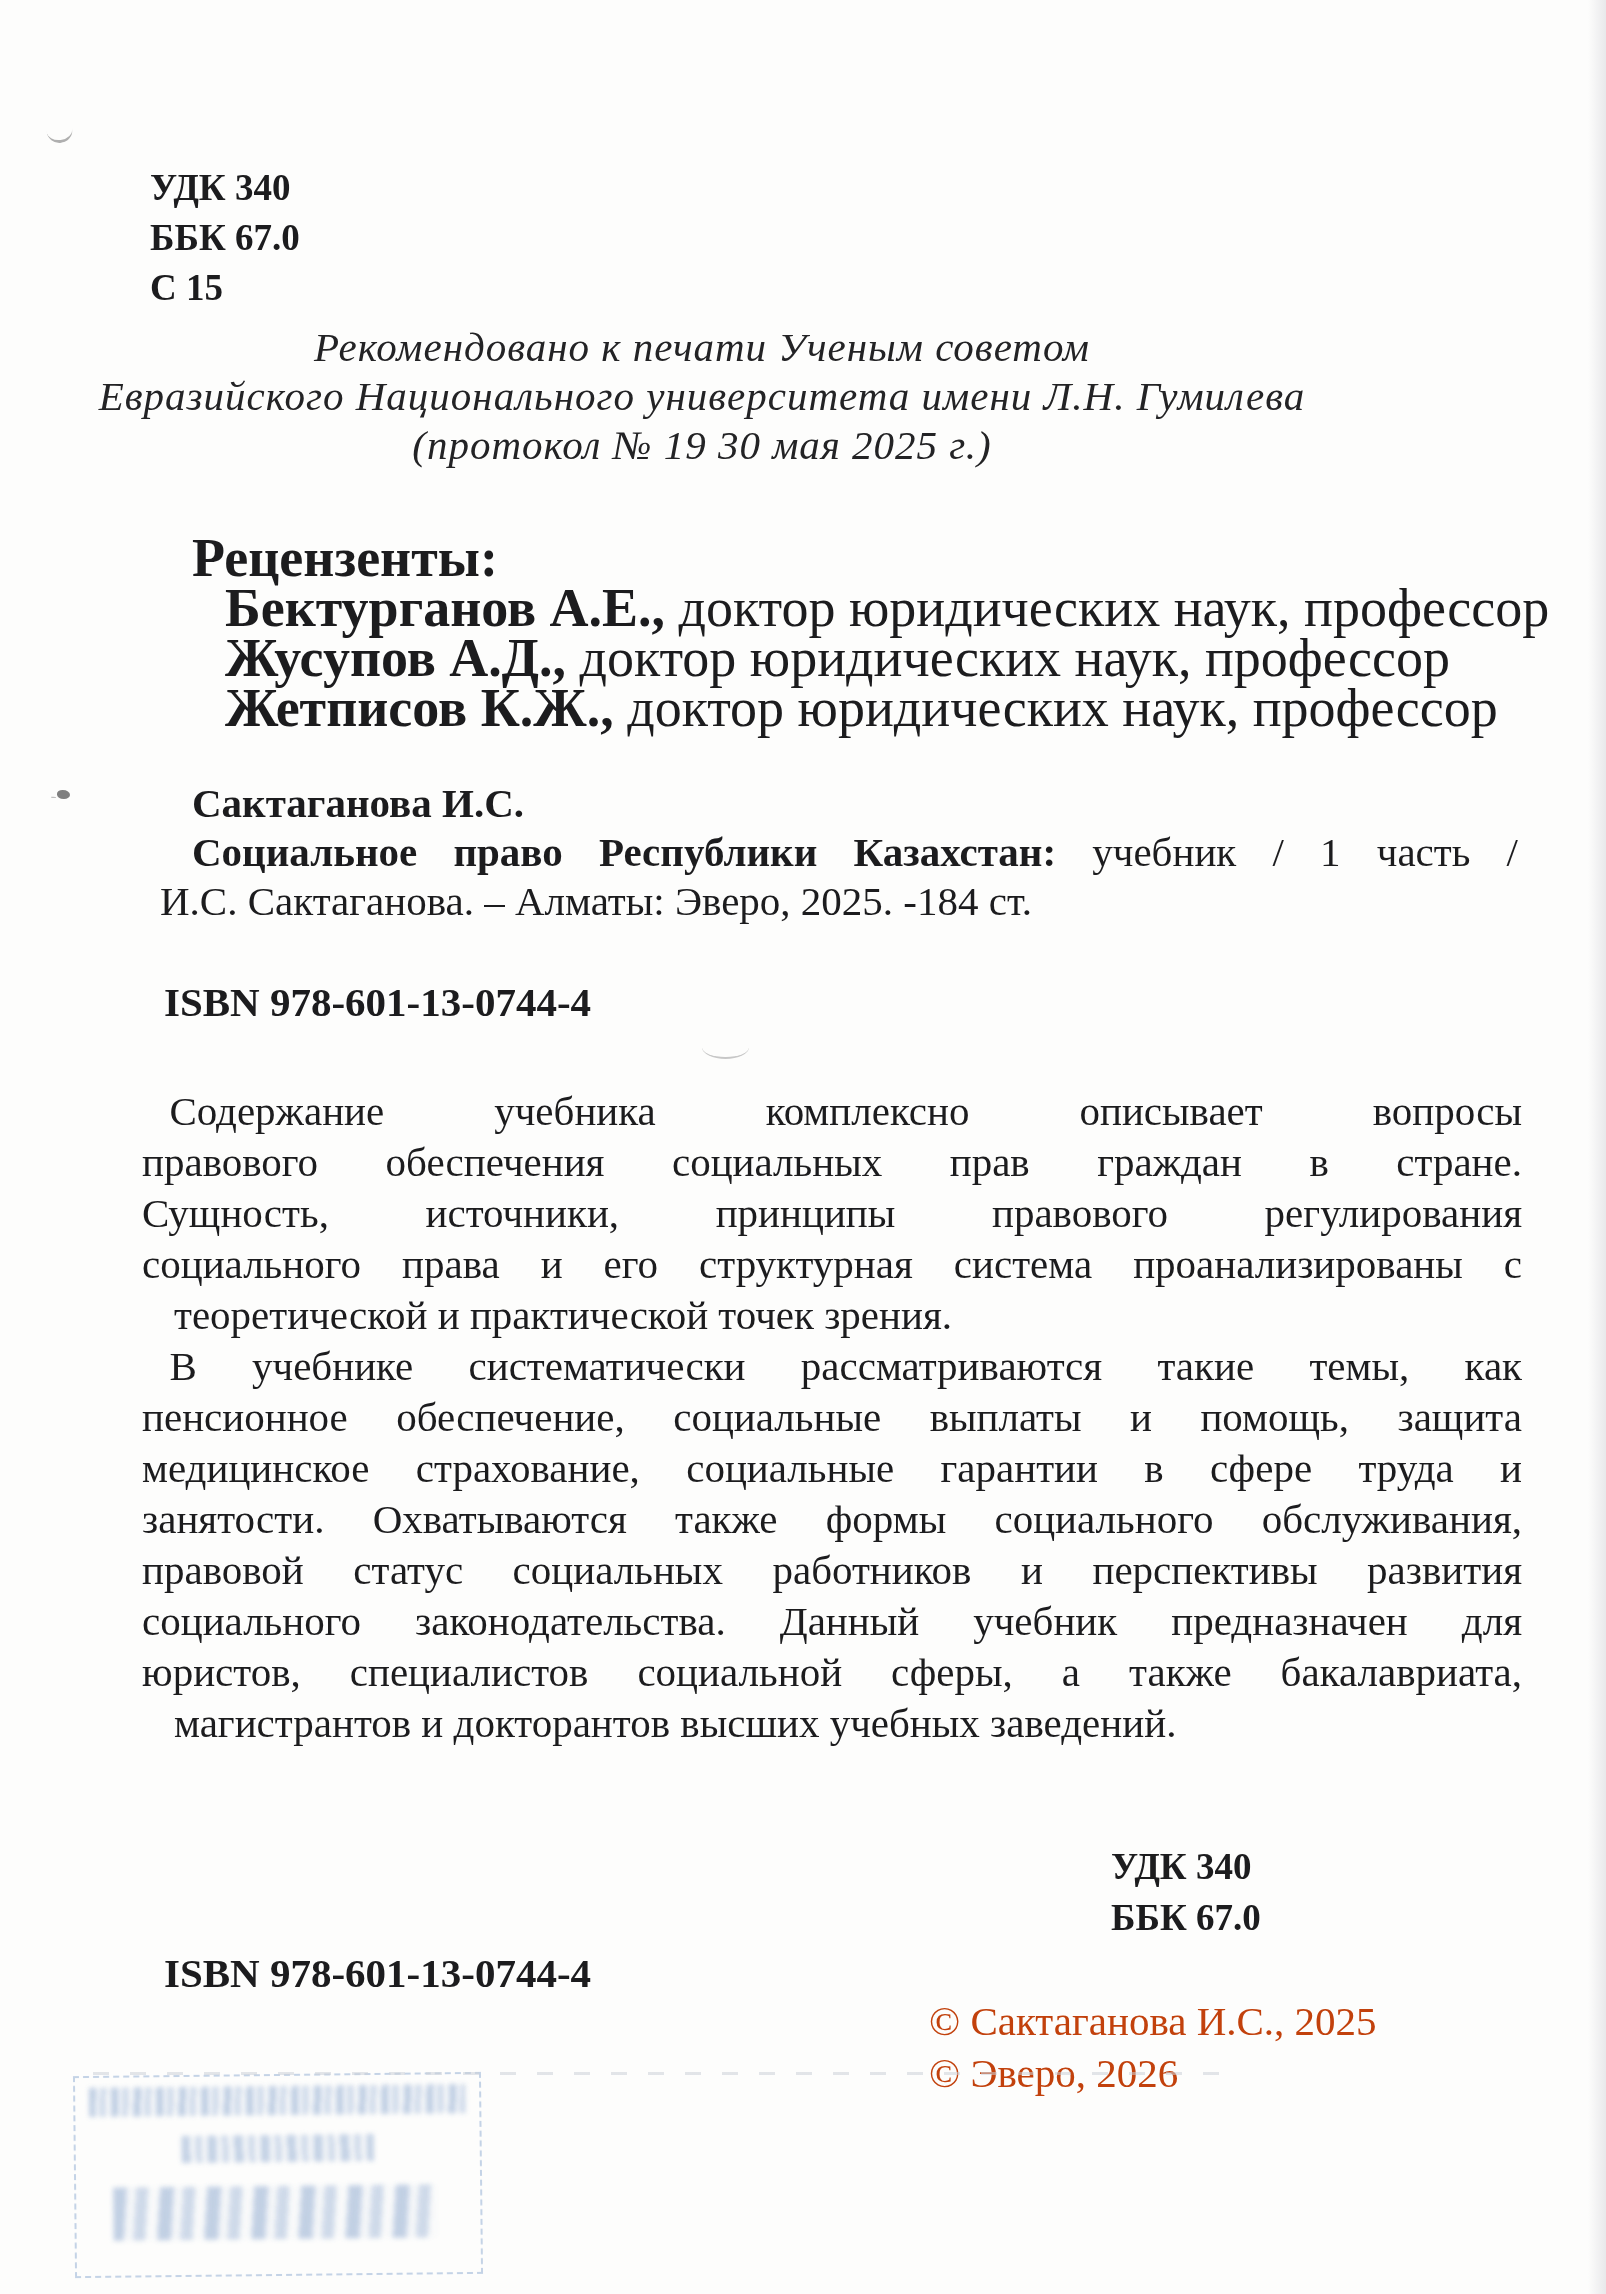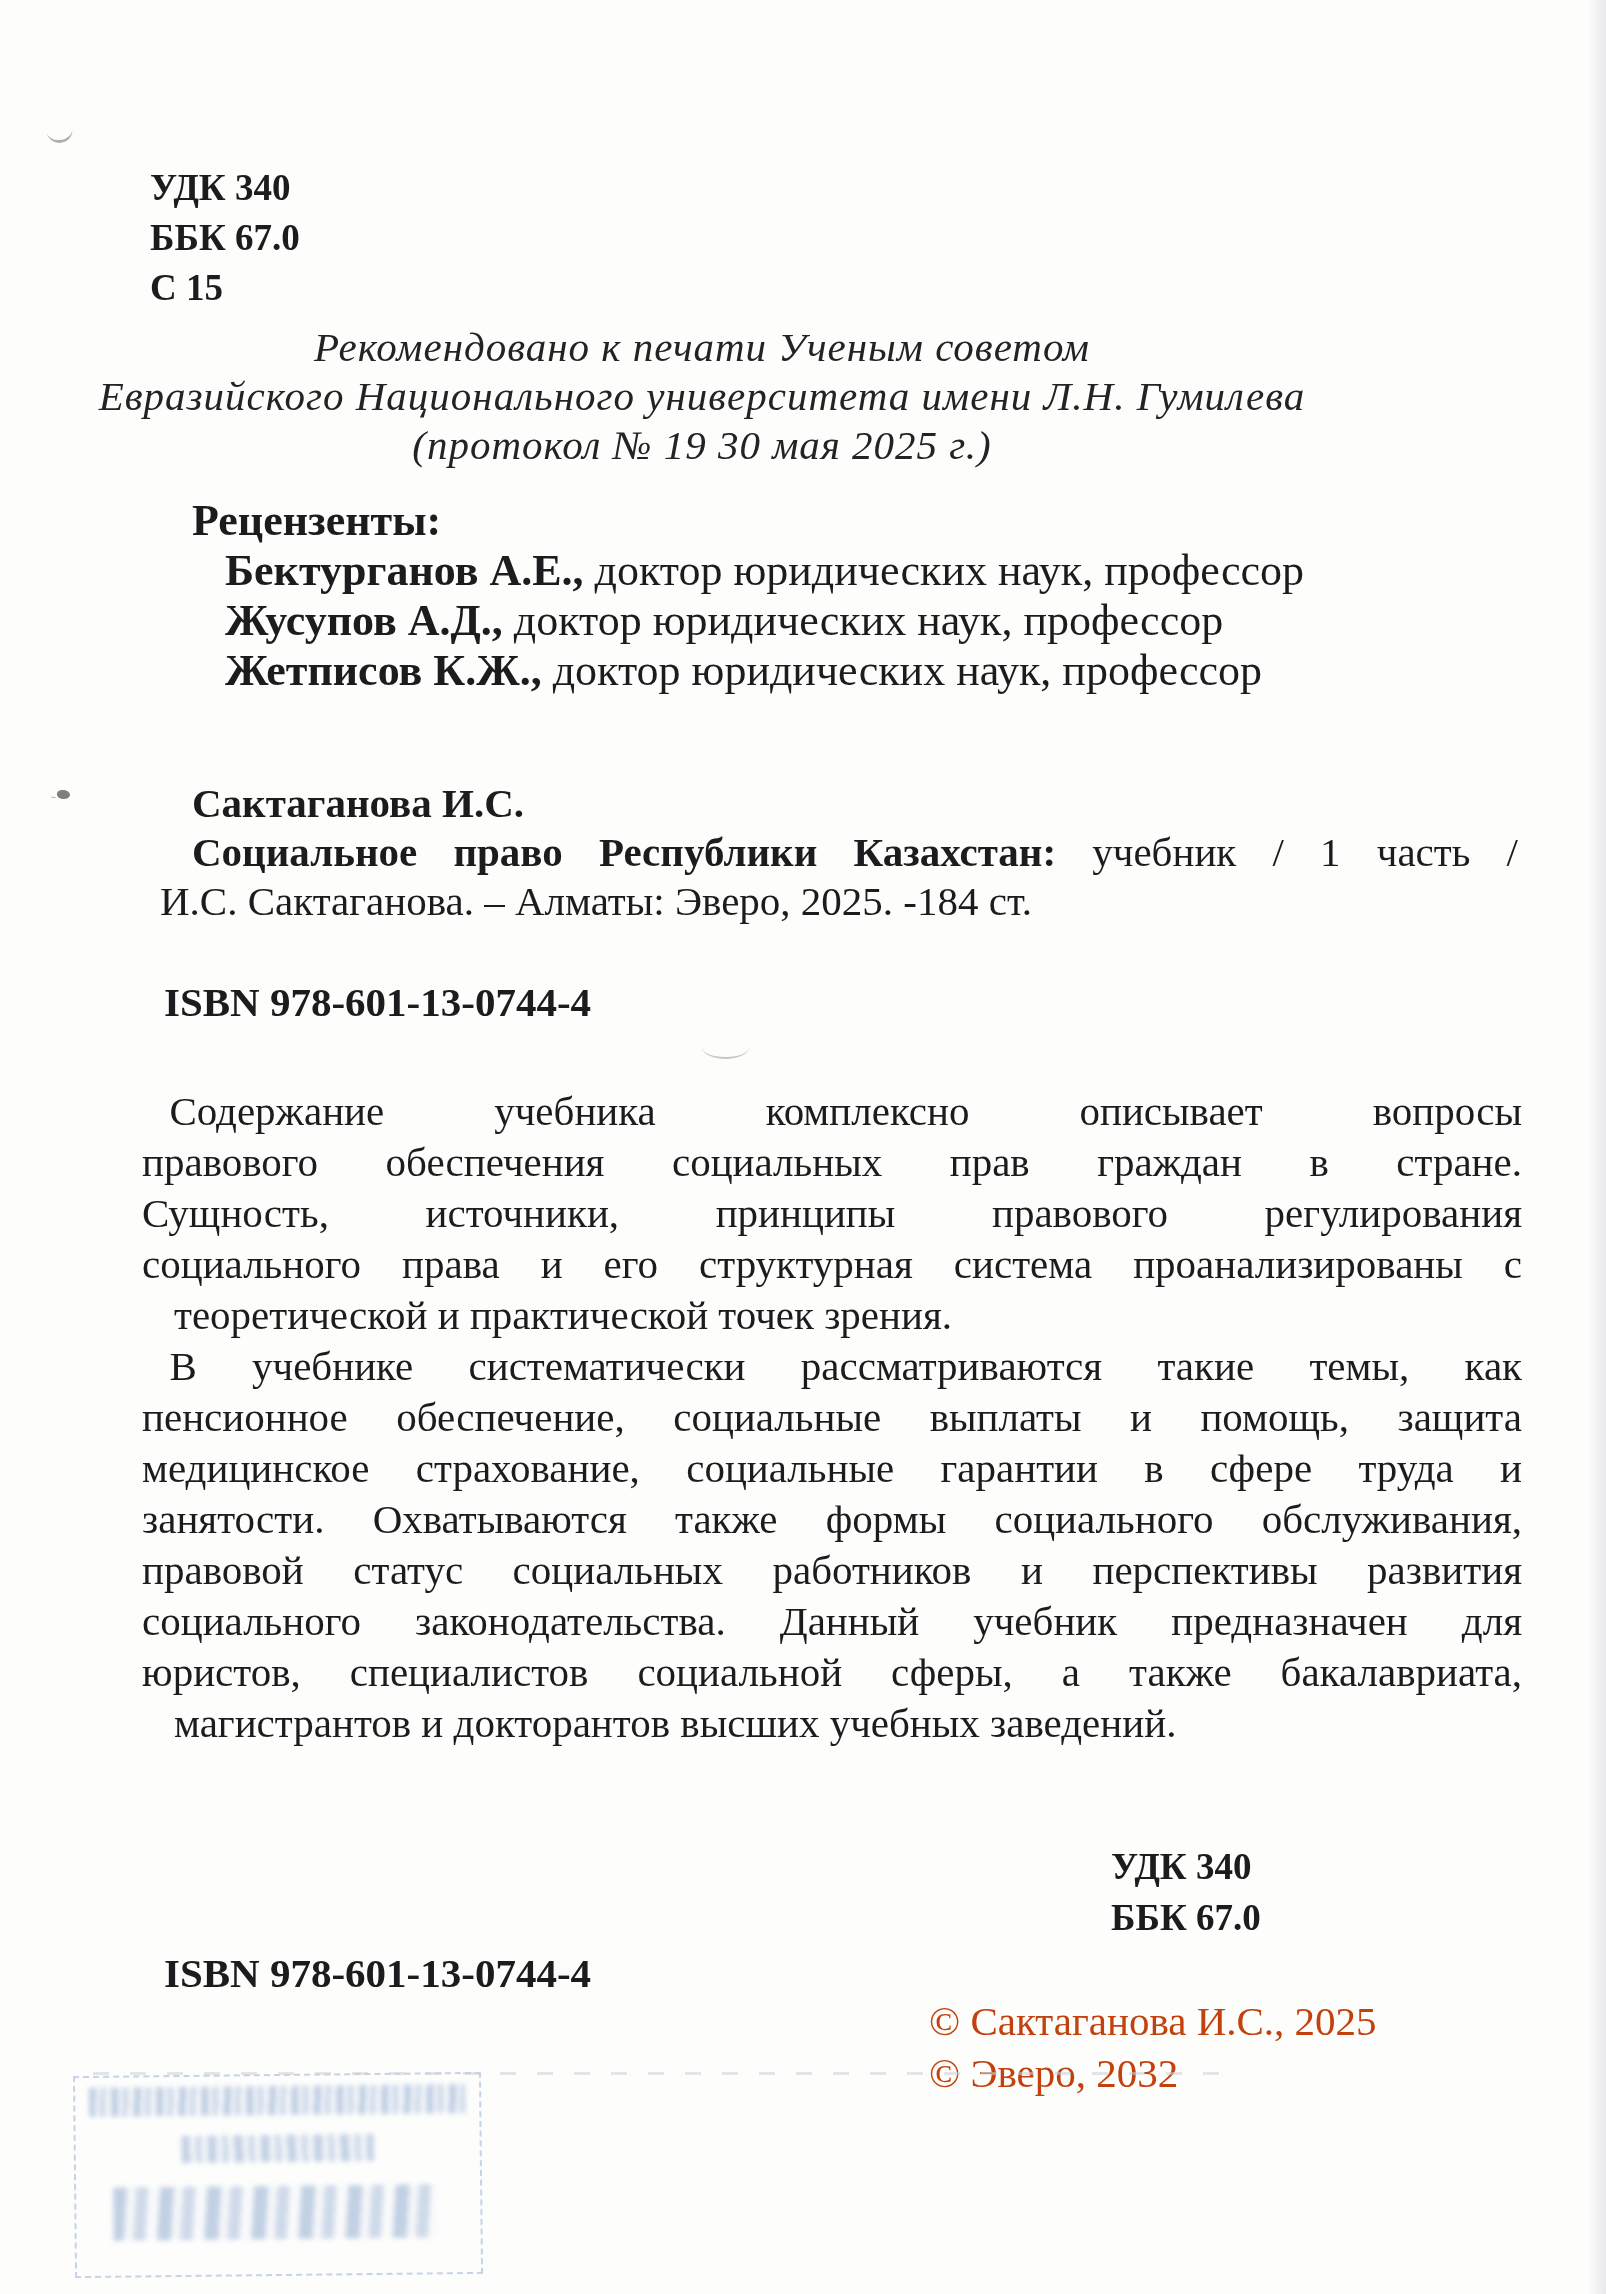--- a/index.html
+++ b/index.html
@@ -22,21 +22,21 @@
 
   .header-codes { left: 150px; top: 163px; font-size: 37px; font-weight: 700; line-height: 50px; white-space: nowrap; }
 
   .approval {
     left: 0; top: 323px; width: 1404px;
     text-align: center; font-style: italic;
     font-size: 41px; line-height: 49px; letter-spacing: 1px;
     color: #232325;
   }
 
-  .reviewers { left: 192px; top: 496px; font-size: 44px; line-height: 50px; white-space: nowrap; }
+  .reviewers { left: 192px; top: 533px; font-size: 54px; line-height: 50px; white-space: nowrap; }
   .reviewers .head { font-weight: 700; }
   .rev-name { font-weight: 700; margin-left: 33px; }
 
   .catalog { left: 160px; top: 779px; width: 1358px; font-size: 41px; line-height: 49px; }
   .catalog .author { margin-left: 32px; font-weight: 700; }
   .catalog .title-line { margin-left: 32px; text-align: justify; text-align-last: justify; }
   .catalog .title-bold { font-weight: 700; }
 
   .isbn-top { left: 164px; top: 978px; font-size: 41px; font-weight: 700; white-space: nowrap; }
 
@@ -162,21 +162,21 @@
 
   <div class="blk footer-codes">
     <div>УДК 340</div>
     <div>ББК 67.0</div>
   </div>
 
   <div class="blk isbn-bottom">ISBN 978-601-13-0744-4</div>
 
   <div class="blk copyright">
     <div>© Сактаганова И.С., 2025</div>
-    <div>© Эверо, 2032</div>
+    <div>© Эверо, 2026</div>
   </div>
 
   <div class="stamp">
     <div class="stamp-row r1"></div>
     <div class="stamp-row r2"></div>
     <div class="stamp-row r3"></div>
   </div>
 
   <div class="art art-check"></div>
   <div class="art art-speck"></div>

